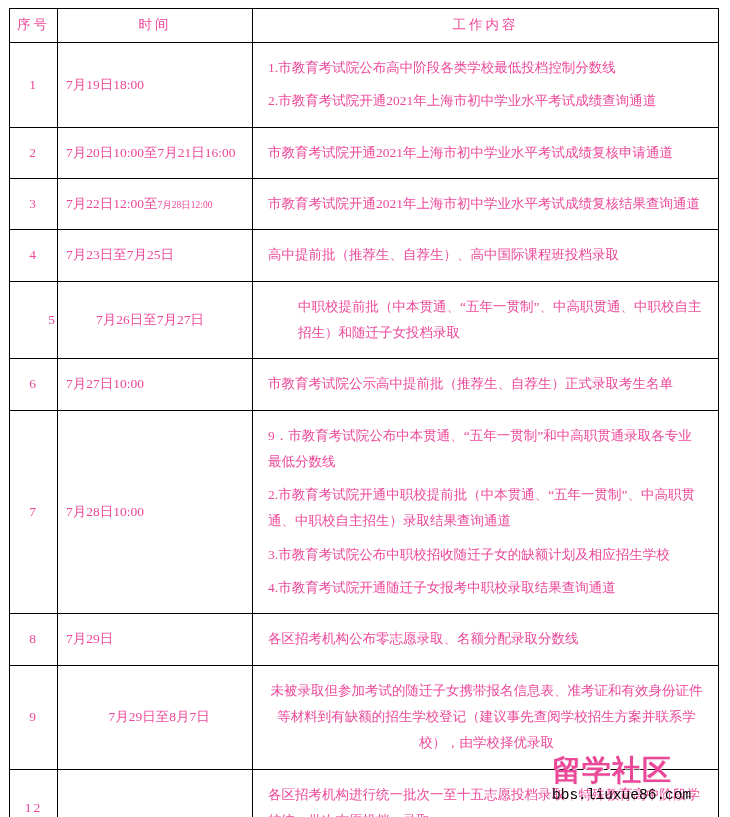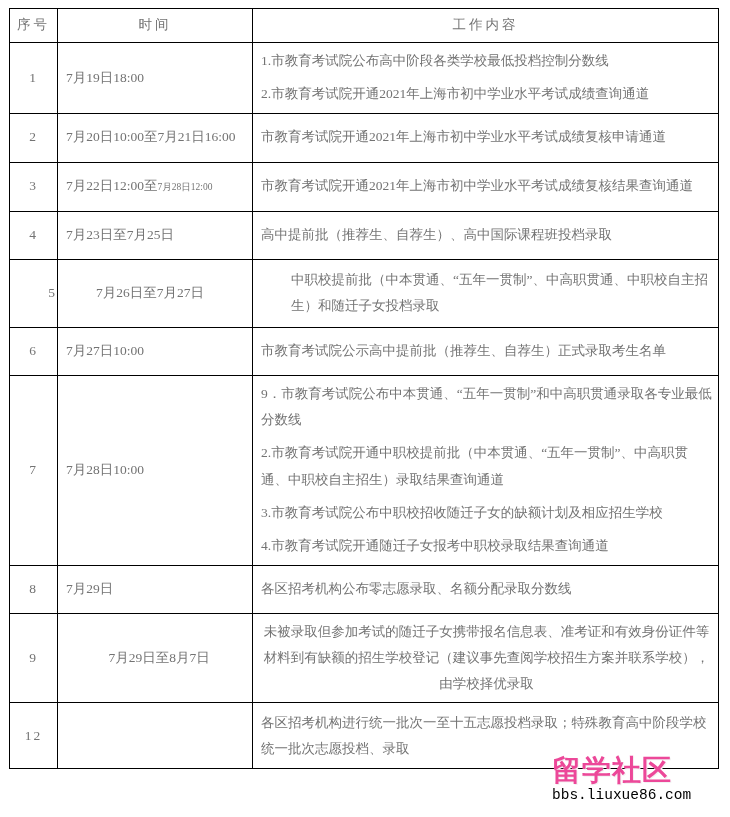--- a/index.html
+++ b/index.html
@@ -25,21 +25,21 @@
   }
 
   #schedule-table col.col-seq   { width: 48px; }
   #schedule-table col.col-time  { width: 195px; }
   #schedule-table col.col-work  { width: 466px; }
 
   #schedule-table th,
   #schedule-table td {
     border: 1px solid #000000;
     vertical-align: middle;
-    color: #737373;
+    color: #ec4899;
     font-weight: normal;
     font-size: 13.5px;
     line-height: 1.95;
   }
 
   
   .hdr {
     text-align: center;
     height: 33px;
     padding: 0 2px;
@@ -66,21 +66,21 @@
   }
 
   
   .cell-work {
     text-align: left;
     padding: 5px 6px 5px 8px;
   }
   .cell-work .line {
     display: block;
     text-indent: 0;
-    margin: 0;
+    margin: 7px;
   }
   .cell-work .line + .line {
     margin-top: 7px;
   }
 
   
   tr.r-h  td, tr.r-h th { height: 33px; }
   tr.r-1  td { height: 57px; }
   tr.r-2  td { height: 38px; }
   tr.r-3  td { height: 38px; }

